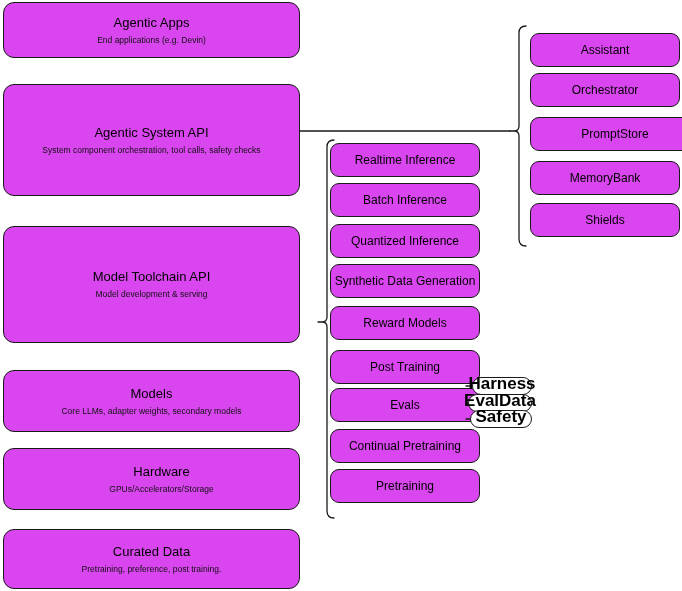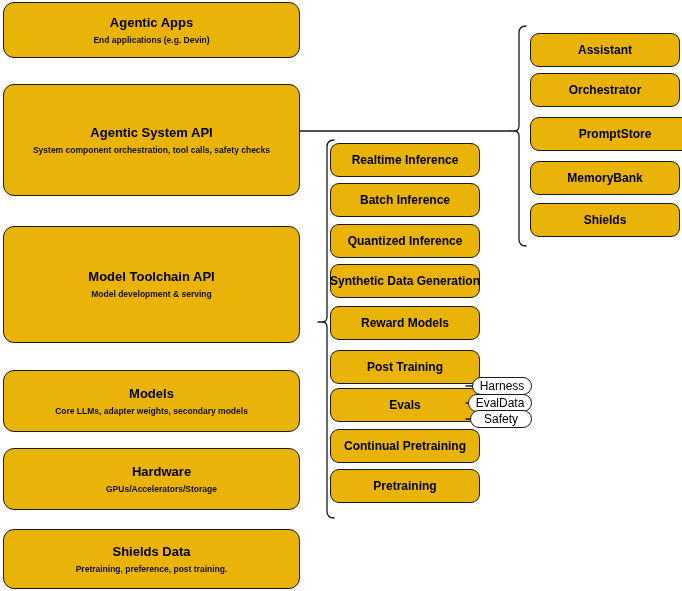--- a/index.html
+++ b/index.html
@@ -22,28 +22,27 @@
     width: 682px;
     height: 591px;
   }
 
   
   .rbox {
     position: absolute;
     box-sizing: border-box;
     border: 1.3px solid #1a1a1a;
     border-radius: 11px;
-    background: #eab308;
+    background: #d946ef;
     display: flex;
     flex-direction: column;
     align-items: center;
     justify-content: center;
     text-align: center;
     line-height: 1.25;
-    font-weight: bold;
   }
   .rbox .title {
     font-size: 12.5px;
     color: #000;
     white-space: nowrap;
   }
   .rbox .subtitle {
     font-size: 8.5px;
     color: #111;
     margin-top: 4px;
@@ -63,25 +62,26 @@
   .mbox .title { font-size: 12px; }
 
   
   .pill {
     position: absolute;
     box-sizing: border-box;
     border: 1.3px solid #1a1a1a;
     border-radius: 999px;
     background: #ffffff;
     display: flex;
-    align-items: center;
+    align-items: flex-end;
     justify-content: center;
-    font-size: 12px;
+    font-size: 17px;
     white-space: nowrap;
     z-index: 5;
+    font-weight: bold;
   }
 
   
   #wires {
     position: absolute;
     left: 0; top: 0;
     width: 682px; height: 591px;
     pointer-events: none;
     z-index: 1;
   }
@@ -148,21 +148,21 @@
     <div class="title">Models</div>
     <div class="subtitle">Core LLMs, adapter weights, secondary models</div>
   </div>
 
   <div class="rbox layer" style="top:448px; height:62px;padding-left:20px;">
     <div class="title">Hardware</div>
     <div class="subtitle">GPUs/Accelerators/Storage</div>
   </div>
 
   <div class="rbox layer" style="top:529px; height:60px;">
-    <div class="title">Shields Data</div>
+    <div class="title">Curated Data</div>
     <div class="subtitle">Pretraining, preference, post training.</div>
   </div>
 
   <div class="rbox mbox" style="left:330px; top:143px; width:150px; height:34px;">
     <div class="title">Realtime Inference</div>
   </div>
   <div class="rbox mbox" style="left:330px; top:183px; width:150px; height:34px;">
     <div class="title">Batch Inference</div>
   </div>
   <div class="rbox mbox" style="left:330px; top:224px; width:150px; height:34px;">

